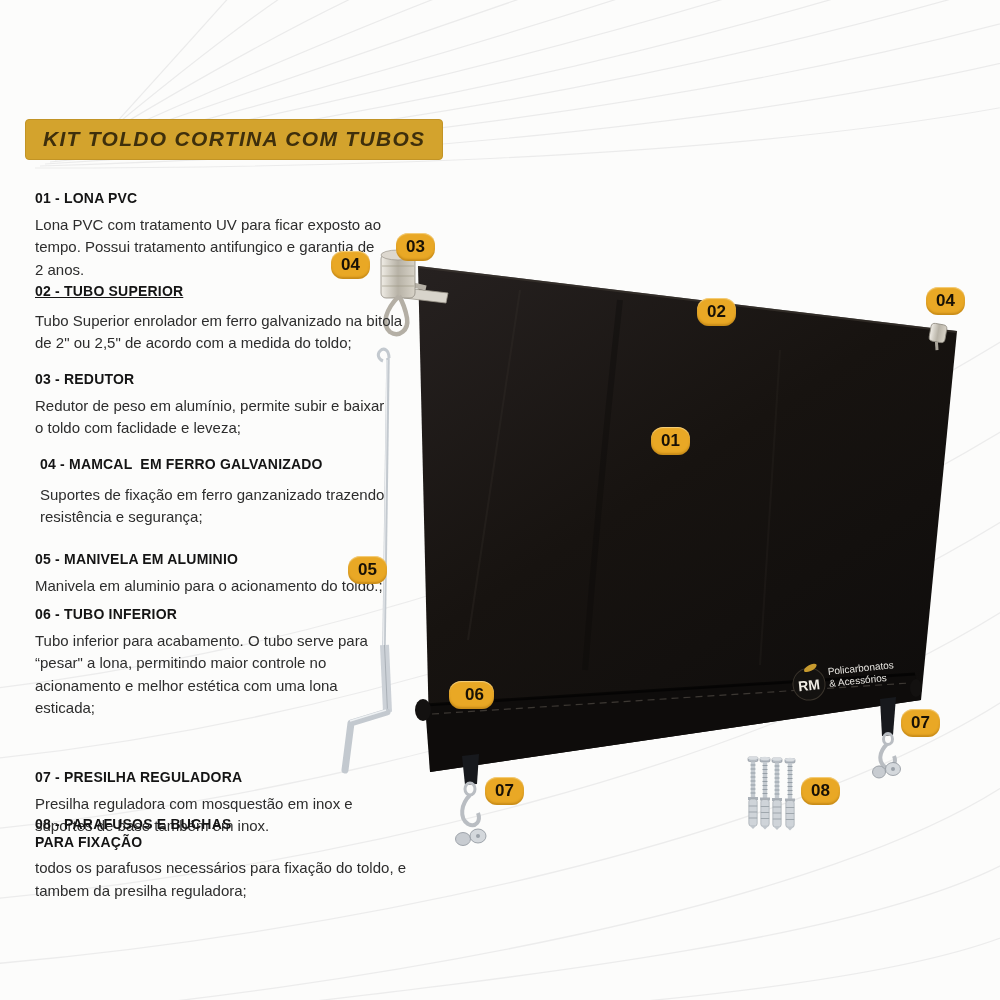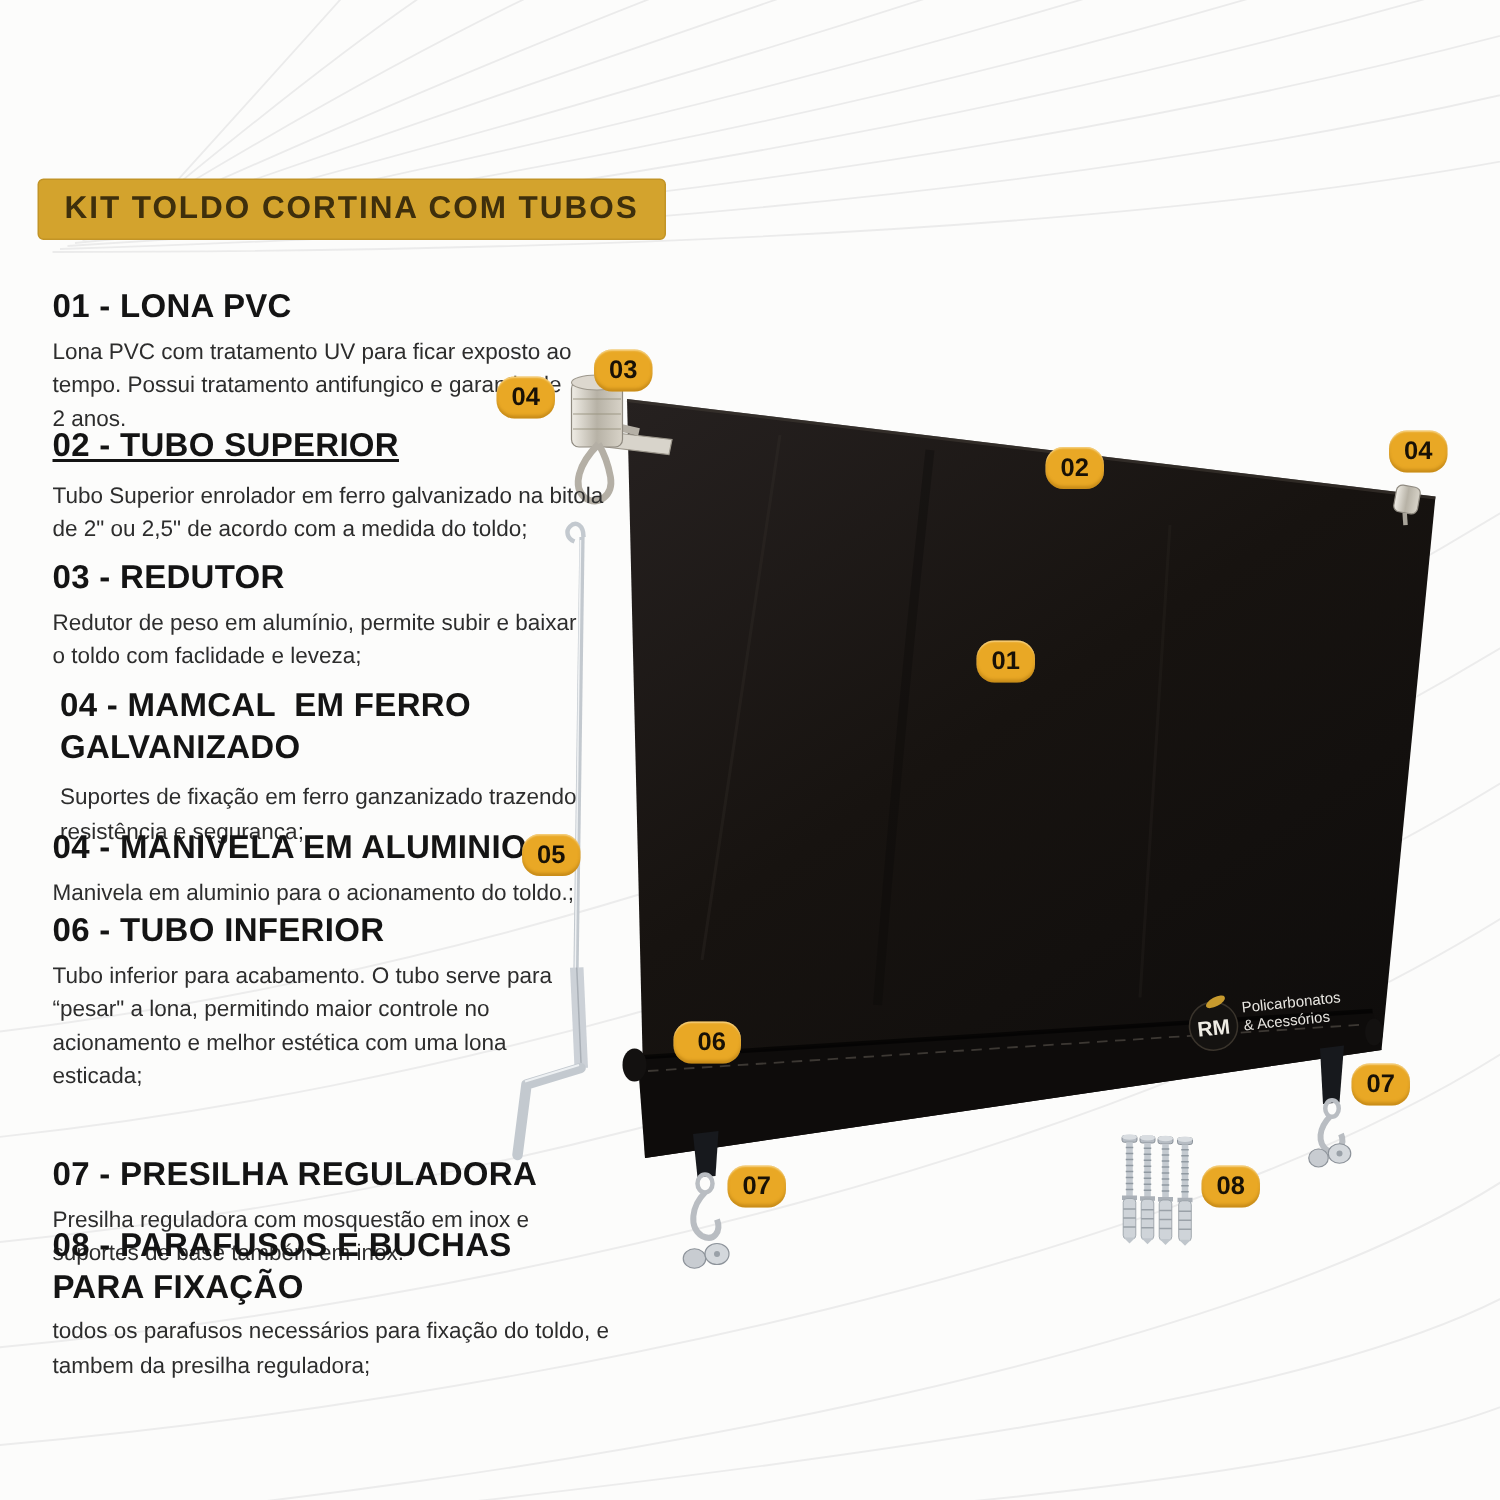--- a/index.html
+++ b/index.html
@@ -9,25 +9,26 @@
   }
   svg.decor   { position:absolute; left:0; top:0; z-index:0; }
   svg.product { position:absolute; left:0; top:0; z-index:1; }
 
   .title-badge {
     position:absolute; left:25px; top:119px; z-index:2;
     background:#d3a32d; color:#3e2f0c;
     font-size:21px; font-weight:700; letter-spacing:1.3px;
     padding:7px 17px 8px; border-radius:4px;
     border:1px solid #c29426;
+    font-style:italic;
   }
 
   .info-item { position:absolute; left:35px; z-index:2; }
   .info-item h3 {
-    margin:0 0 6px; font-size:22px; font-weight:700; color:#141414;
+    margin:0 0 6px; font-size:14px; font-weight:700; color:#141414;
     white-space:pre-wrap; letter-spacing:.2px; line-height:1.25;
   }
   .info-item p { margin:0; font-size:15px; line-height:1.5; color:#2d2d2d; }
 
   .part-label {
     position:absolute; z-index:3;
     background:#e9a825; color:#181106;
     font-weight:700; font-size:17px; line-height:1;
     padding:5px 10px 6px; border-radius:12px;
     box-shadow: inset 0 -2px 2px rgba(140,90,0,.35), inset 0 1px 1px rgba(255,241,200,.55);
@@ -177,21 +178,21 @@
   </div>
   <div class="info-item" style="top:371px; width:350px;">
     <h3>03 - REDUTOR</h3>
     <p>Redutor de peso em alumínio, permite subir e baixar o toldo com faclidade e leveza;</p>
   </div>
   <div class="info-item" style="top:456px; left:40px; width:360px;">
     <h3 style="margin-bottom:10px;">04 - MAMCAL  EM FERRO GALVANIZADO</h3>
     <p>Suportes de fixação em ferro ganzanizado trazendo resistência e segurança;</p>
   </div>
   <div class="info-item" style="top:551px; width:385px;">
-    <h3>04 - MANIVELA EM ALUMINIO</h3>
+    <h3>05 - MANIVELA EM ALUMINIO</h3>
     <p>Manivela em aluminio para o acionamento do toldo.;</p>
   </div>
   <div class="info-item" style="top:606px; width:350px;">
     <h3>06 - TUBO INFERIOR</h3>
     <p>Tubo inferior para acabamento. O tubo serve para “pesar" a lona, permitindo maior controle no acionamento e melhor estética com uma lona esticada;</p>
   </div>
   <div class="info-item" style="top:759px; width:350px;margin-top:10px;">
     <h3>07 - PRESILHA REGULADORA</h3>
     <p>Presilha reguladora com mosquestão em inox e suportes de base também em inox.</p>
   </div>

